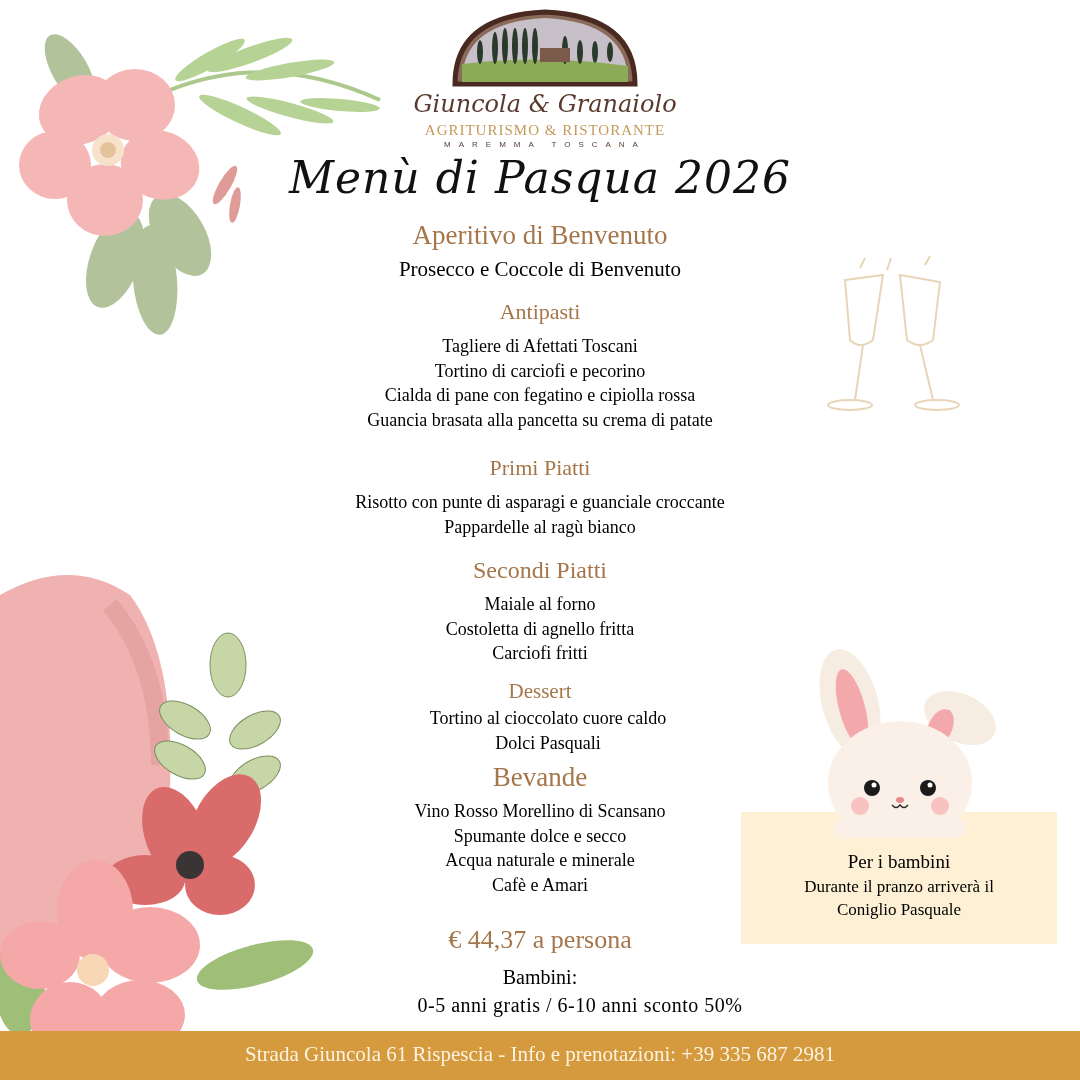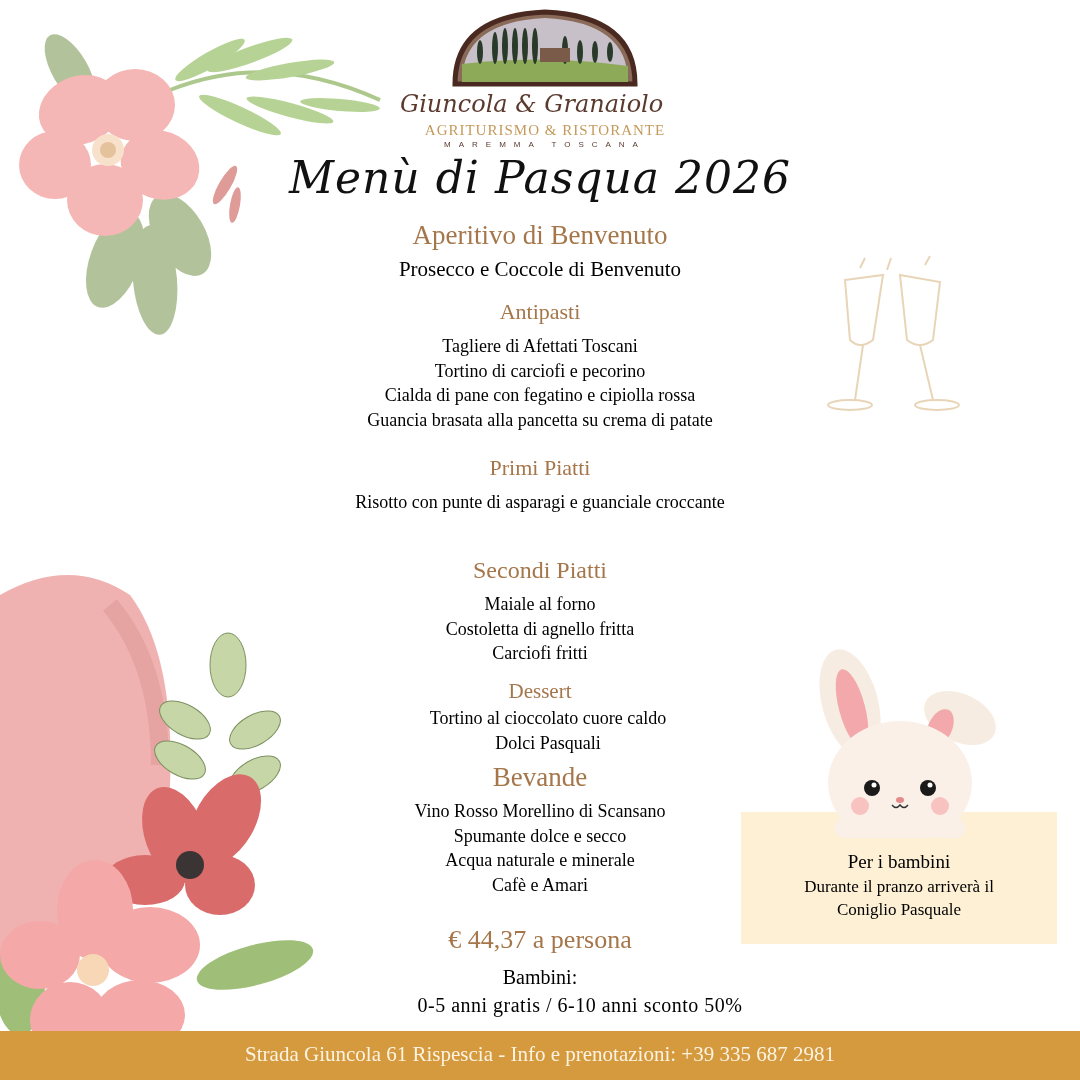--- a/index.html
+++ b/index.html
@@ -65,41 +65,42 @@
         <ellipse cx="115" cy="42" rx="3" ry="18"></ellipse>
         <ellipse cx="125" cy="42" rx="3" ry="18"></ellipse>
         <ellipse cx="135" cy="42" rx="3" ry="18"></ellipse>
         <ellipse cx="165" cy="46" rx="3" ry="14"></ellipse>
         <ellipse cx="180" cy="48" rx="3" ry="12"></ellipse>
         <ellipse cx="195" cy="48" rx="3" ry="11"></ellipse>
         <ellipse cx="210" cy="48" rx="3" ry="10"></ellipse>
     </g>
     <rect x="140" y="44" width="30" height="14" fill="#7a5a48"></rect>
   </svg>
-  <div class="logo-name" style="position:absolute;left:0;width:290px;top:86px;text-align:left;">Giuncola &amp; Granaiolo</div>
+  <div class="logo-name" style="position:absolute;left:0;width:290px;top:86px;text-align:center;">Giuncola &amp; Granaiolo</div>
   <div class="logo-sub" style="position:absolute;left:0;width:290px;top:118px;text-align:center;">AGRITURISMO &amp; RISTORANTE</div>
   <div class="logo-region" style="position:absolute;left:0;width:290px;top:136px;text-align:center;">MAREMMA TOSCANA</div>
 </div>
 
 <div class="center title">Menù di Pasqua 2026</div>
 
 <div class="center h-gold" style="top:220px;font-size:27px;">Aperitivo di Benvenuto</div>
 <div class="center item" style="top:257px;font-size:21px;">Prosecco e Coccole di Benvenuto</div>
 
 <div class="center h-gold" style="top:299px;font-size:22px;">Antipasti</div>
 <div class="center" style="top:334px;">
   <div class="item">Tagliere di Afettati Toscani</div>
   <div class="item">Tortino di carciofi e pecorino</div>
   <div class="item">Cialda di pane con fegatino e cipiolla rossa</div>
   <div class="item">Guancia brasata alla pancetta su crema di patate</div>
 </div>
 
 <div class="center h-gold" style="top:455px;font-size:22px;">Primi Piatti</div>
 <div class="center" style="top:490px;">
   <div class="item">Risotto con punte di asparagi e guanciale croccante</div>
+  <div class="item">Pappardelle al ragù bianco</div>
 </div>
 
 <div class="center h-gold" style="top:557px;font-size:24px;">Secondi Piatti</div>
 <div class="center" style="top:592px;">
   <div class="item">Maiale al forno</div>
   <div class="item">Costoletta di agnello fritta</div>
   <div class="item">Carciofi fritti</div>
 </div>
 
 <div class="center h-gold" style="top:679px;font-size:21px;">Dessert</div>

